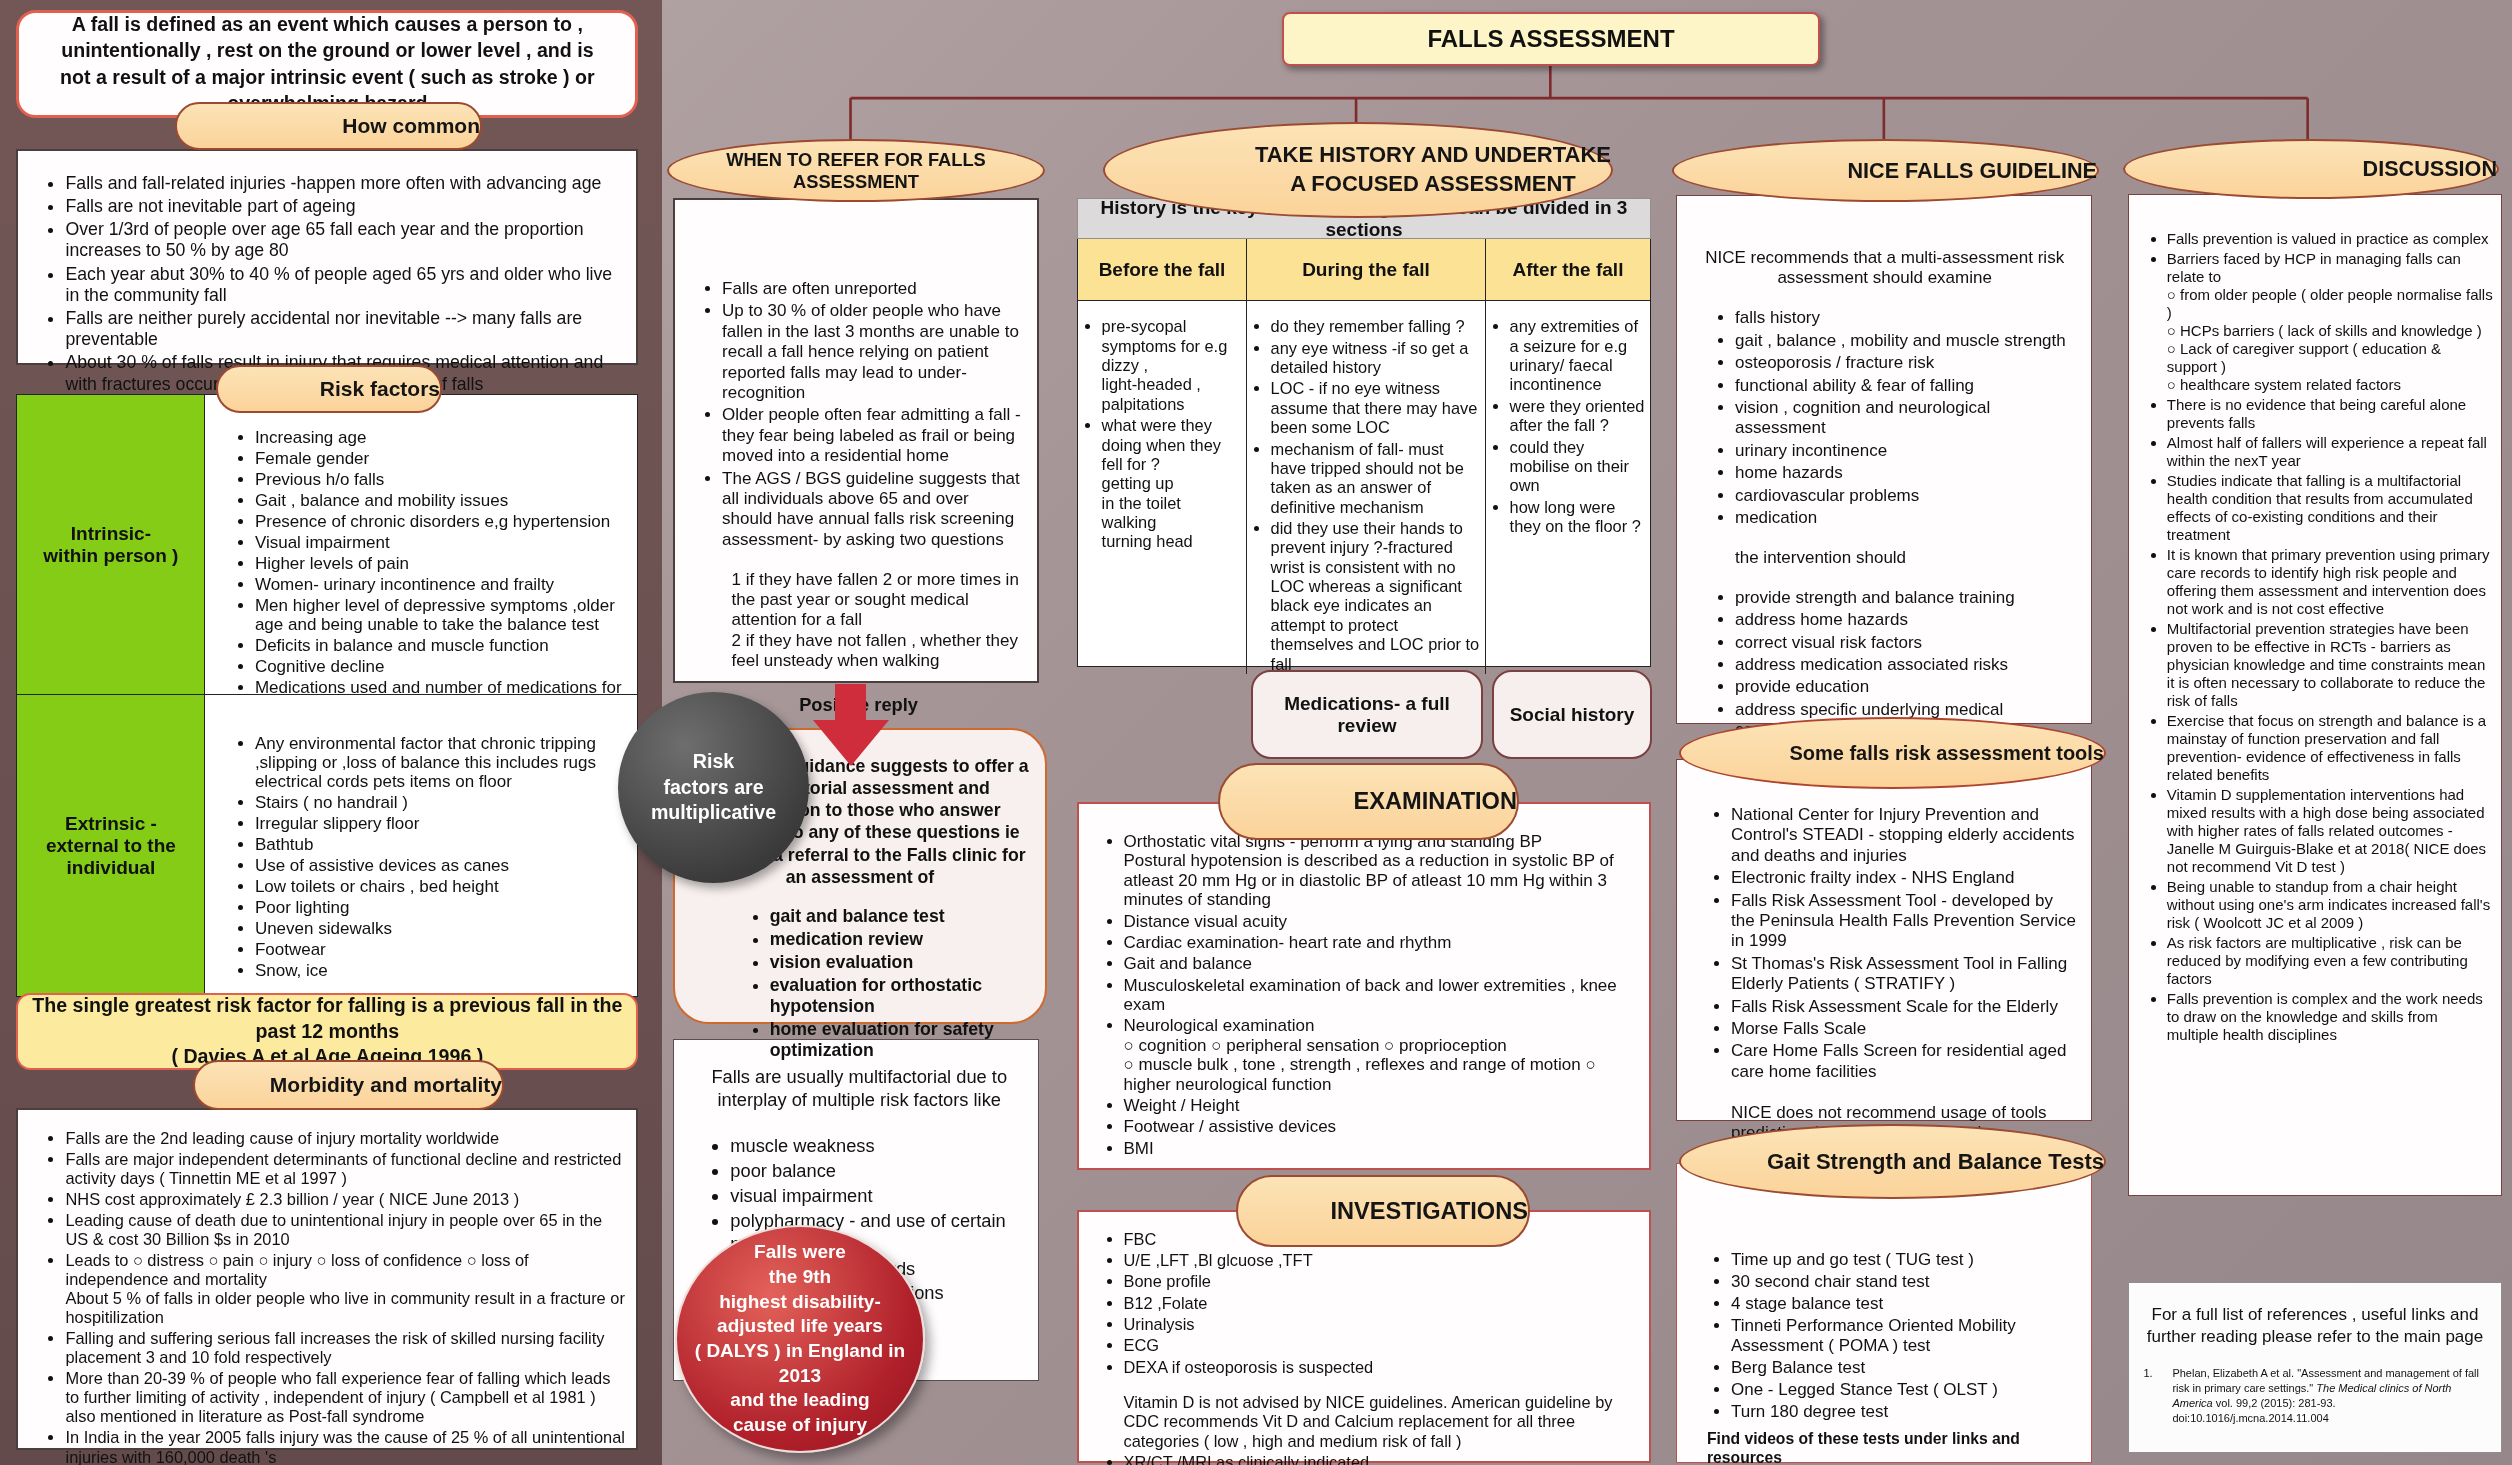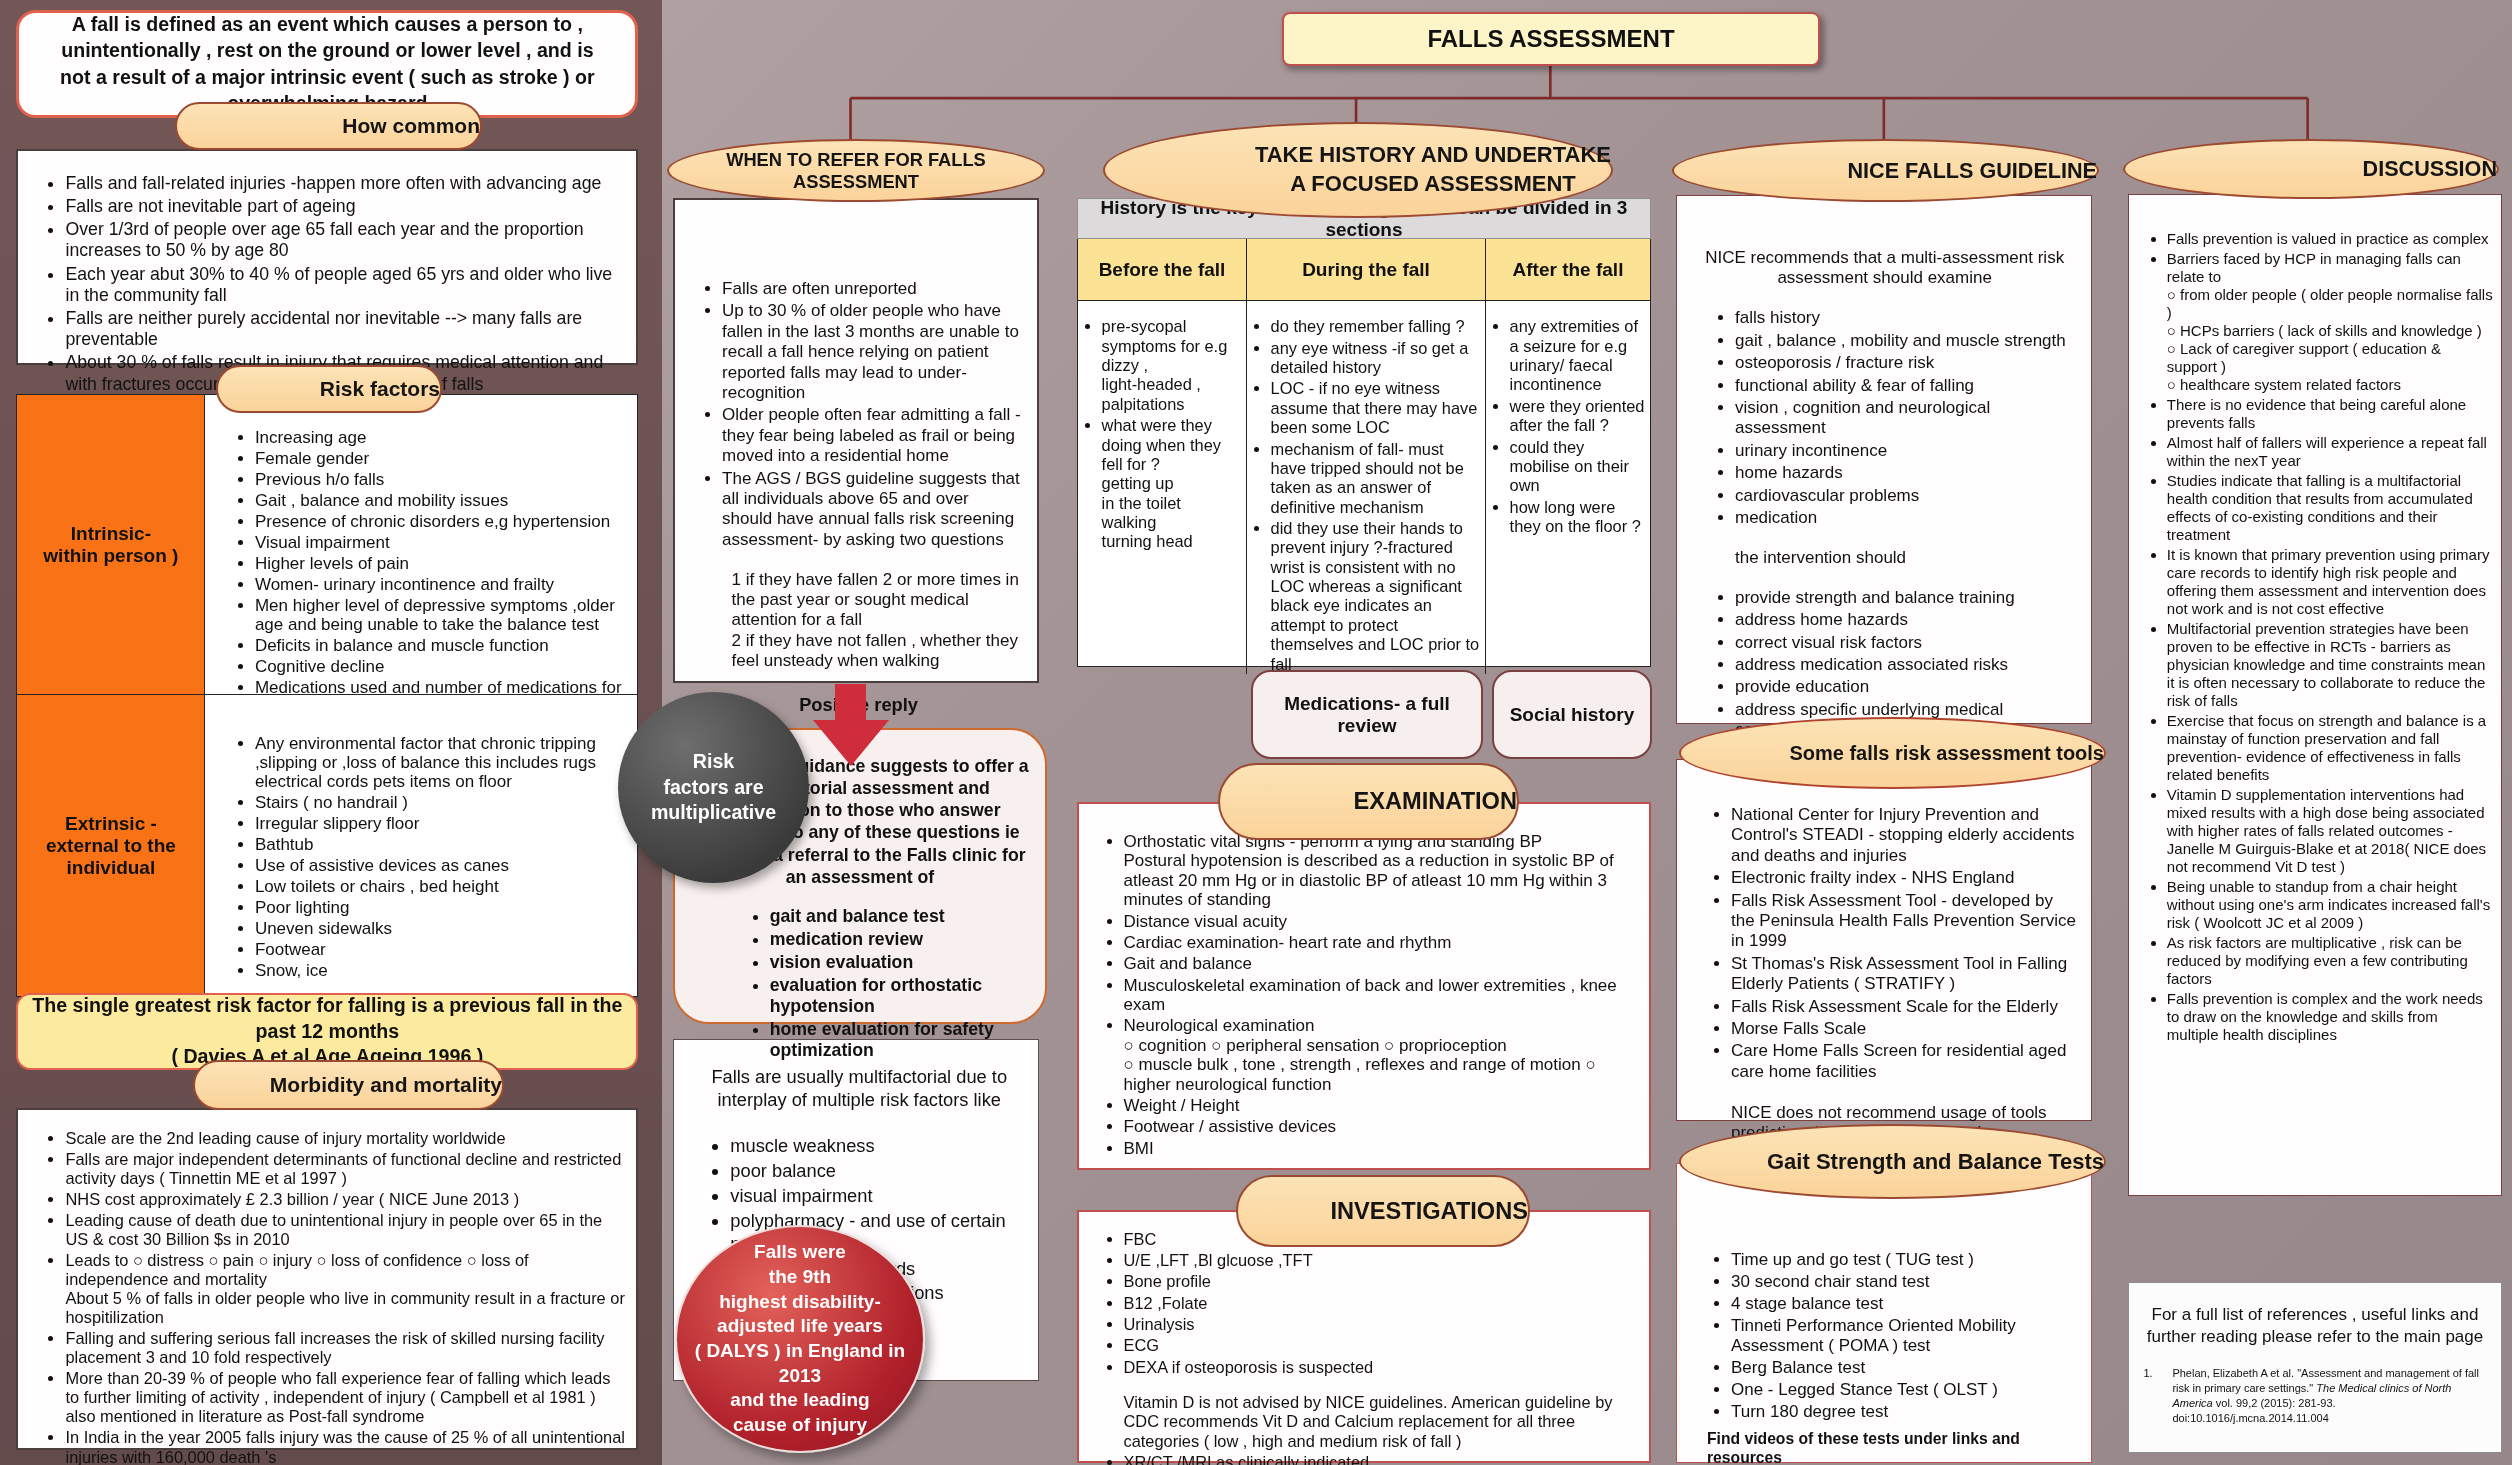--- a/index.html
+++ b/index.html
@@ -30,21 +30,21 @@
   #def-box { left:16.4px; top:9.8px; width:622px; height:108px; background:#fffdfd;
              border:3.3px solid #e2614e; border-radius:19.6px; font-weight:bold; font-size:19.6px;
              line-height:1.35; padding:0 36px; z-index:2; }
   #how-bubble { left:175px; top:102px; width:307px; height:48px; border-radius:25px; font-size:21px; }
   #how-box { left:16.4px; top:149px; width:622px; height:216px; padding:19.6px 13px 0 19.6px; font-size:17.7px; line-height:1.2; }
   #rf-bubble { left:216px; top:365px; width:226px; height:48px; border-radius:25px; font-size:21px; }
   #rf-table { left:16.4px; top:394px; width:622px; height:603px; background:#fff; border:1.3px solid #242424; z-index:1; }
   .rf-row { display:flex; width:100%; }
   #rf-row-intrinsic { height:300px; border-bottom:1.3px solid #242424; }
   #rf-row-extrinsic { height:301px; }
-  .rf-label { width:188px; background:#f97316; border-right:1.3px solid #242424;
+  .rf-label { width:188px; background:#84cc16; border-right:1.3px solid #242424;
               display:flex; align-items:center; justify-content:center; text-align:center;
               font-weight:bold; font-size:19px; white-space:pre-line; }
   .rf-content { flex:1; background:#fff; font-size:17px; line-height:1.12; }
   #rf-content-intrinsic { padding:31px 5.2px 0 22px; }
   #rf-content-extrinsic { padding:37px 5.2px 0 22px; }
   #mult-circle { left:618px; top:692px; width:191px; height:191px; border-radius:50%;
                  background:radial-gradient(circle at 35% 28%, #6e6e6e, #3a3a3a 75%);
                  color:#fff; font-size:19.6px; font-weight:bold; line-height:1.3; z-index:6;
                  box-shadow:3.9px 5.2px 9.2px rgba(0,0,0,.35); }
   #greatest-box { left:16.4px; top:993px; width:622px; height:77px; background:#fcea9e;
@@ -223,21 +223,21 @@
 multiplicative</div>
 
   <div id="greatest-box" class="abs ctr preline">The single greatest risk factor for falling is a previous fall in the past 12 months
 ( Davies A et al Age Ageing 1996 )</div>
 
   <div id="morb-bubble" class="abs bubble">
     <span>Morbidity and mortality</span>
   </div>
   <div id="morb-box" class="abs panel">
     <ul class="blist">
-        <li>Scale are the 2nd leading cause of injury mortality worldwide</li>
+        <li>Falls are the 2nd leading cause of injury mortality worldwide</li>
         <li>Falls are major independent determinants of functional decline and restricted activity days ( Tinnettin ME et al 1997 )</li>
         <li>NHS cost approximately £ 2.3 billion / year ( NICE June 2013 )</li>
         <li>Leading cause of death due to unintentional injury in people over 65 in the US &amp; cost 30 Billion $s in 2010</li>
         <li>Leads to ○ distress ○ pain ○ injury ○ loss of confidence ○ loss of independence and mortality
 About 5 % of falls in older people who live in community result in a fracture or hospitilization</li>
         <li>Falling and suffering  serious fall increases the risk of skilled nursing facility placement 3 and 10 fold respectively</li>
         <li>More than 20-39 % of people who fall experience fear of falling which leads to further limiting of activity , independent of injury ( Campbell et al 1981 ) also mentioned in literature as Post-fall syndrome</li>
         <li>In India in the year 2005 falls injury was the cause of 25 % of all unintentional injuries with 160,000 death 's</li>
       </ul>
   </div>

